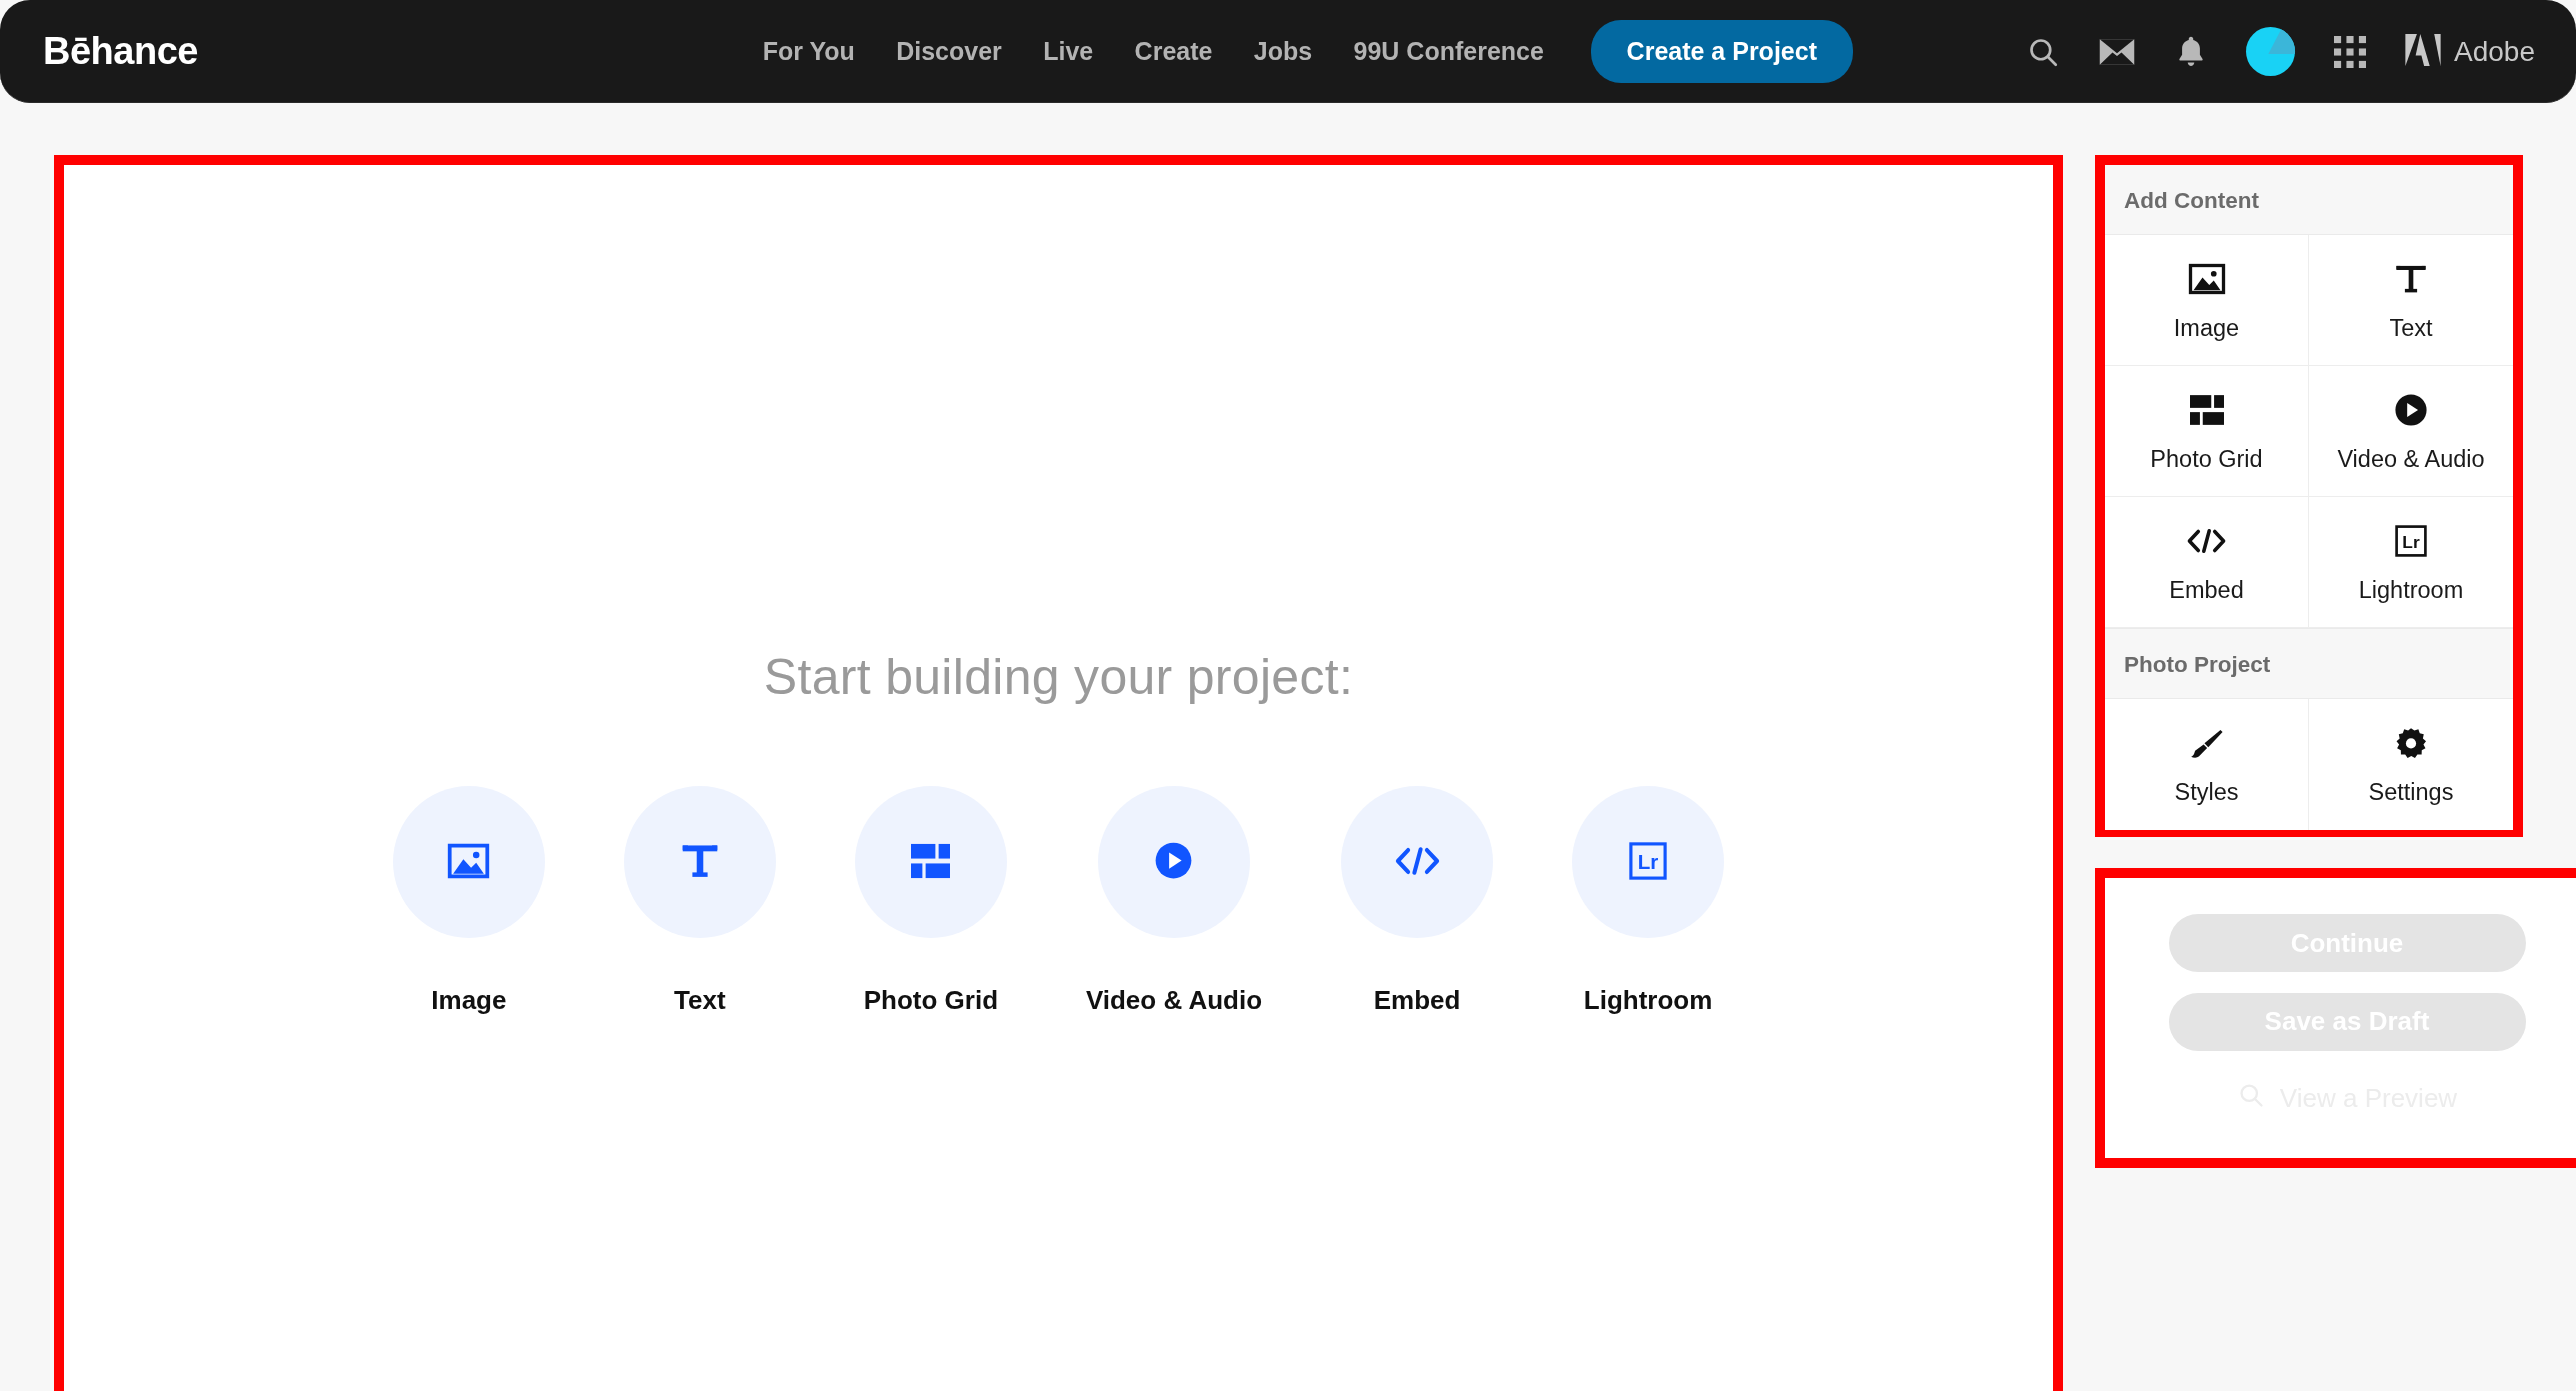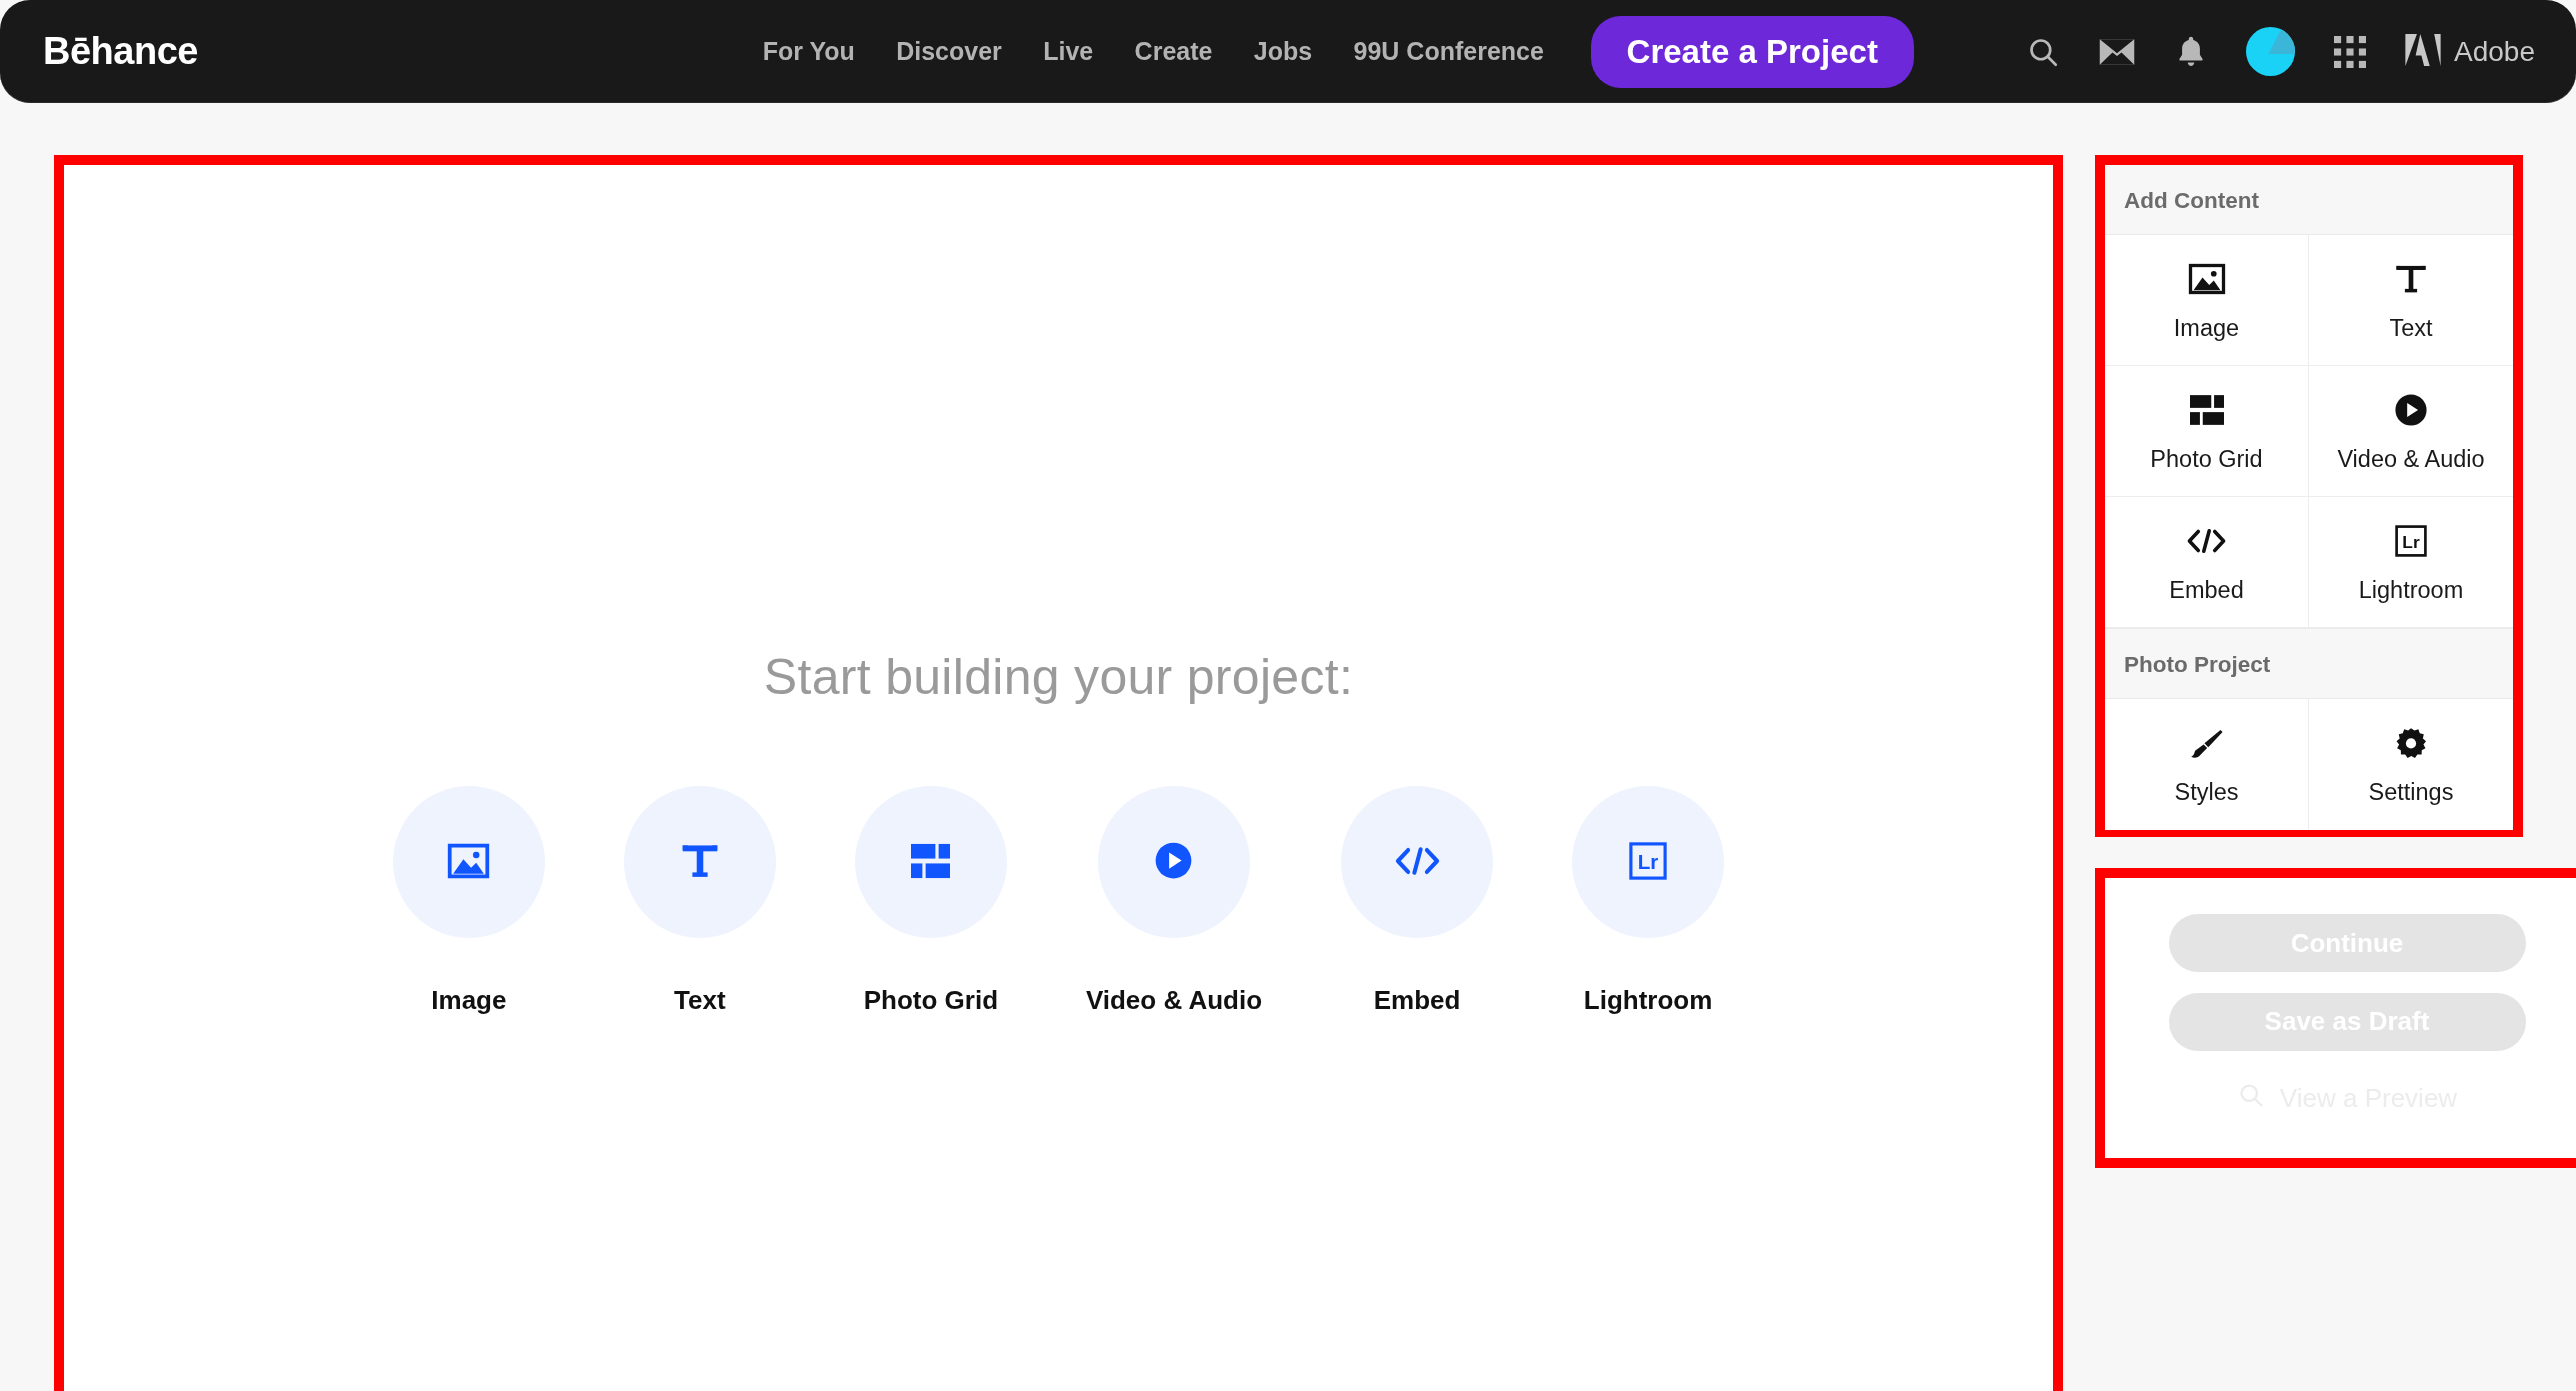--- a/index.html
+++ b/index.html
@@ -28,22 +28,22 @@
     position: absolute; left: 742px; top: 0; height: 103px;
     display: flex; align-items: center; gap: 0px;
   }
   .nav-link {
     color: #b3b3b3; font-size: 25px; font-weight: bold;
     padding: 0 20.7px; text-decoration: none; white-space: nowrap;
     cursor: pointer;
   }
   .create-btn {
     margin-left: 26px;
-    background: #6d28d9; color: #fff;
-    font-size: 33px; font-weight: bold;
+    background: #0369a1; color: #fff;
+    font-size: 25px; font-weight: bold;
     border: none; border-radius: 30px;
     padding: 17px 36px; cursor: pointer;
     white-space: nowrap;
     font-family: "Liberation Sans", sans-serif;
   }
   .header-right {
     position: absolute; right: 41px; top: 0; height: 103px;
     display: flex; align-items: center; gap: 36px;
   }
   .hicon { width: 38px; height: 38px; display: flex; align-items: center;

